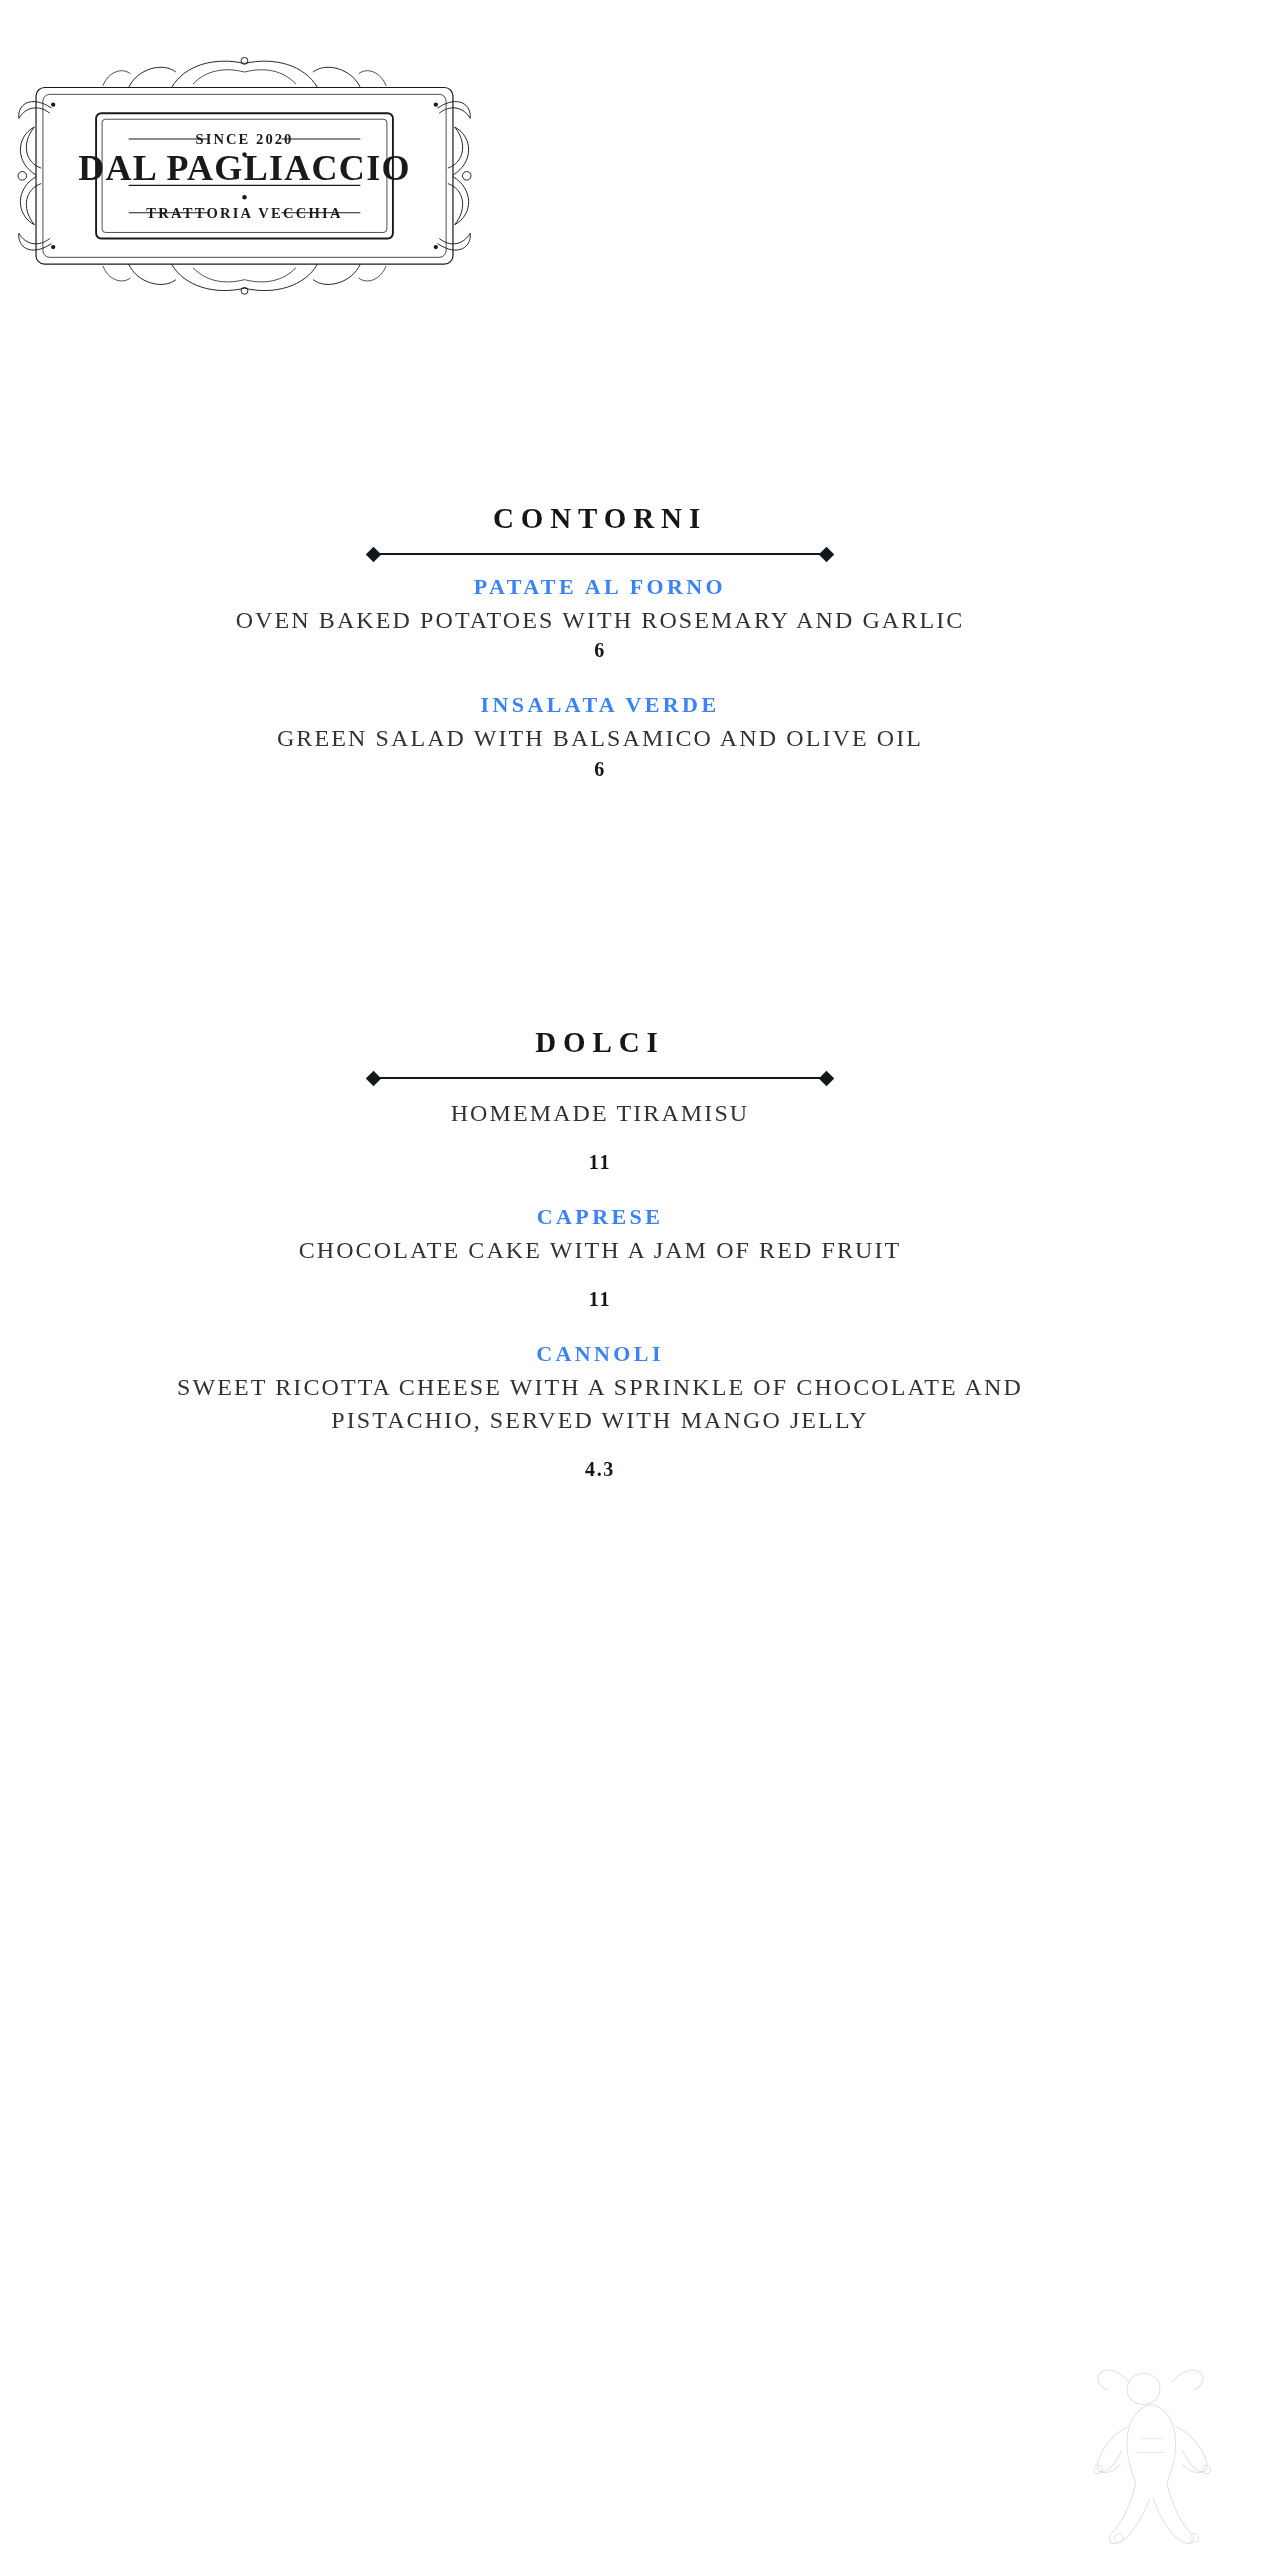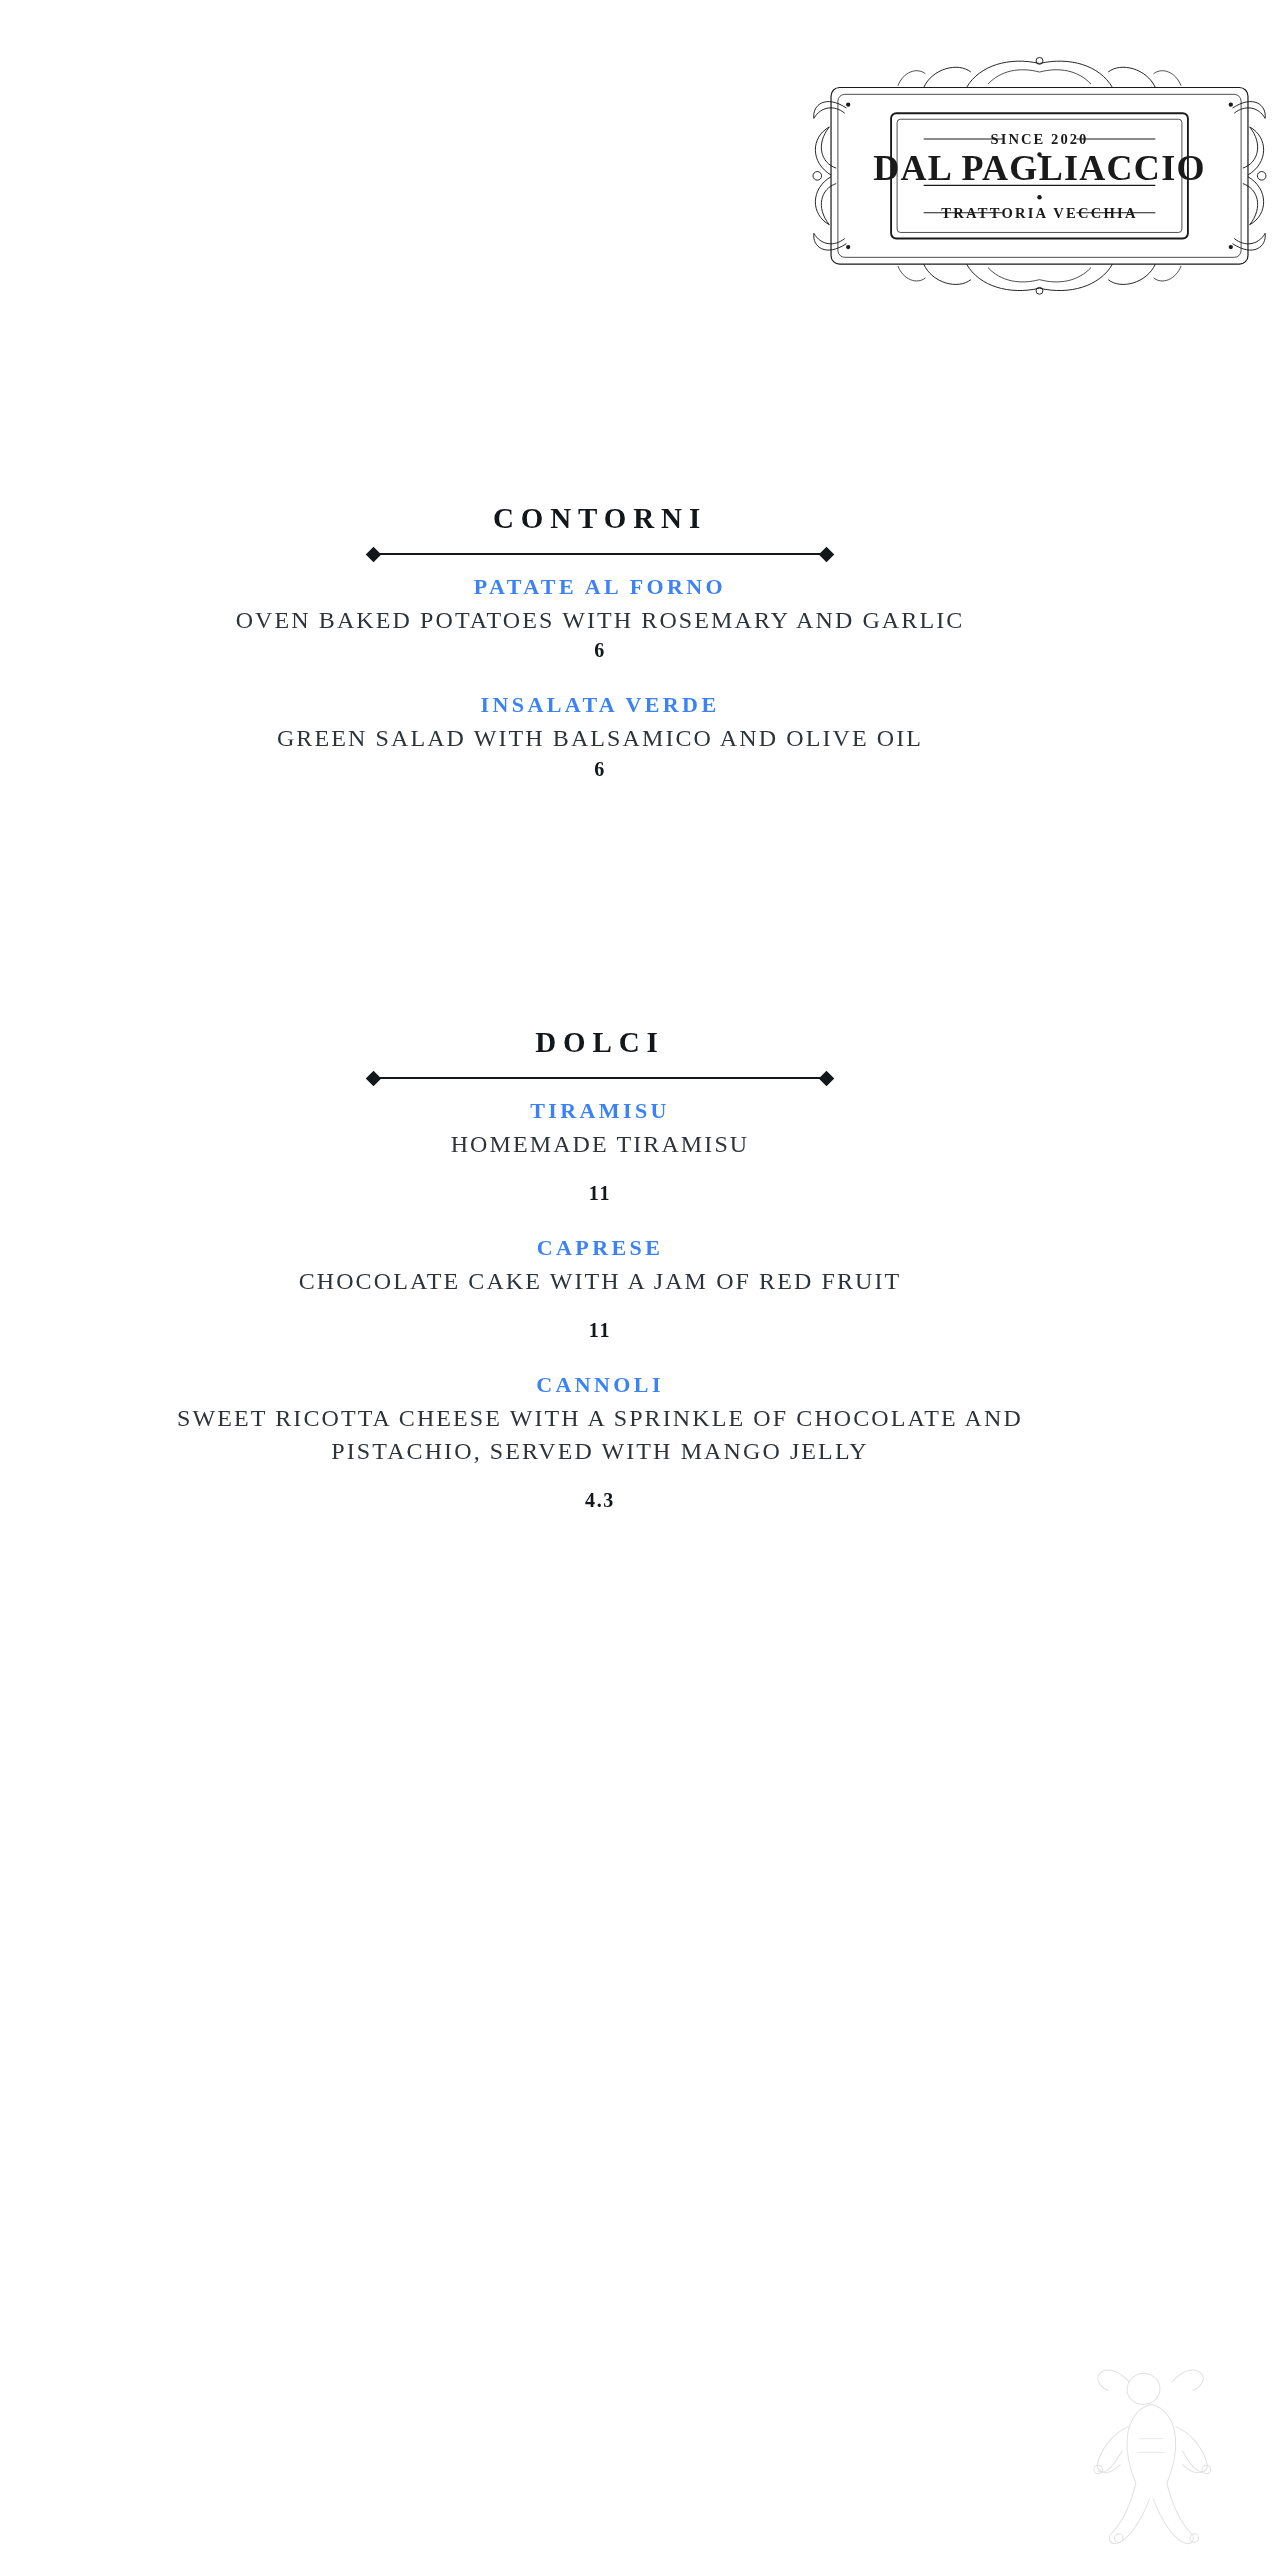--- a/index.html
+++ b/index.html
@@ -22,21 +22,21 @@
     position: relative;
   }
 
   
   .logo-wrap {
     position: absolute;
     top: 34px;
     left: 0;
     width: 1284px;
     display: flex;
-    justify-content: flex-end;
+    justify-content: flex-start;
   }
   .logo-box {
     width: 489px;
     height: 318px;
     position: relative;
   }
   .logo-svg { display: block; }
 
   
   .section {
@@ -213,21 +213,20 @@
 
   <div class="section" style="top:1026px;">
     <h2 class="section-title">DOLCI</h2>
     <div class="divider">
       <span class="diamond left"></span>
       <span class="line"></span>
       <span class="diamond right"></span>
     </div>
 
     <div class="item spaced">
-      <p class="item-name">TIRAMISU</p>
       <p class="item-desc">HOMEMADE TIRAMISU</p>
       <p class="item-price">11</p>
     </div>
 
     <div class="item spaced">
       <p class="item-name">CAPRESE</p>
       <p class="item-desc">CHOCOLATE CAKE WITH A JAM OF RED FRUIT</p>
       <p class="item-price">11</p>
     </div>
 

